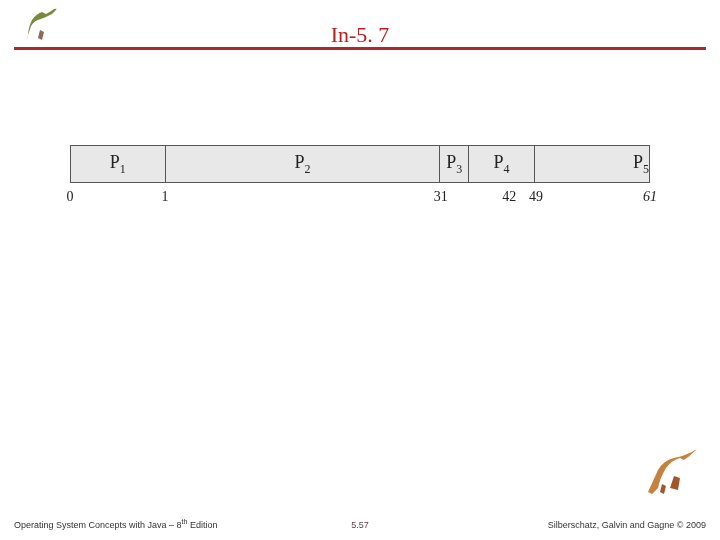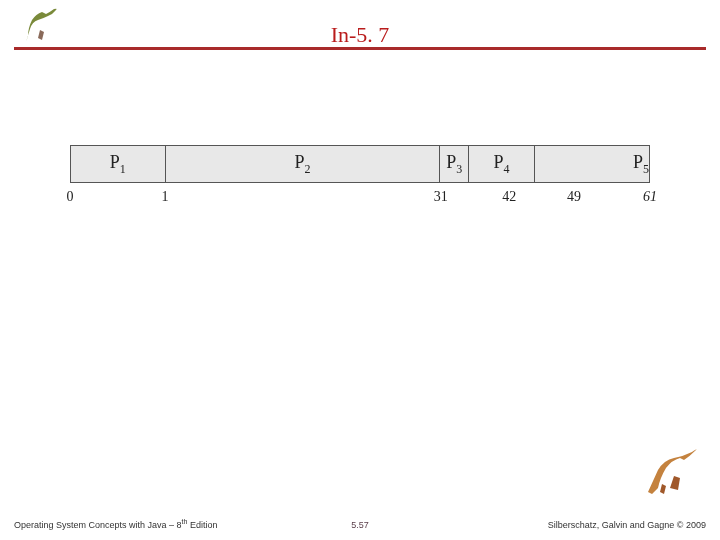--- a/index.html
+++ b/index.html
@@ -149,21 +149,21 @@
     </div>
     <div class="gantt-segment" style="flex: 0 0 19.67%; justify-content: flex-end;">
       <span>P<span class="sub">5</span></span>
     </div>
   </div>
   <div class="tick-row">
     <span class="tick-label" style="left: 0%;">0</span>
     <span class="tick-label" style="left: 16.39%;">1</span>
     <span class="tick-label" style="left: 63.93%;">31</span>
     <span class="tick-label" style="left: 68.85%; margin-left: 40px;">42</span>
-    <span class="tick-label" style="left: 80.33%; margin-left: 38px;">49</span>
+    <span class="tick-label" style="left: 80.33%;">49</span>
     <span class="tick-label" style="left: 100%; font-style: italic;">61</span>
   </div>
 </div>
 
 <div class="dino-bottom">
   <svg viewBox="0 0 60 60">
     <path d="M 4 52 L 14 30 Q 20 20 30 18 Q 40 16 48 12 Q 54 8 52 10 Q 46 16 40 20 L 36 18 Q 28 20 22 28 Q 16 38 14 48 L 8 54 Z" fill="#c4823e"></path>
     <path d="M 26 48 L 30 36 L 36 38 L 34 50 Z" fill="#a0582a"></path>
     <path d="M 16 52 L 18 44 L 22 46 L 20 54 Z" fill="#a0582a"></path>
   </svg>

